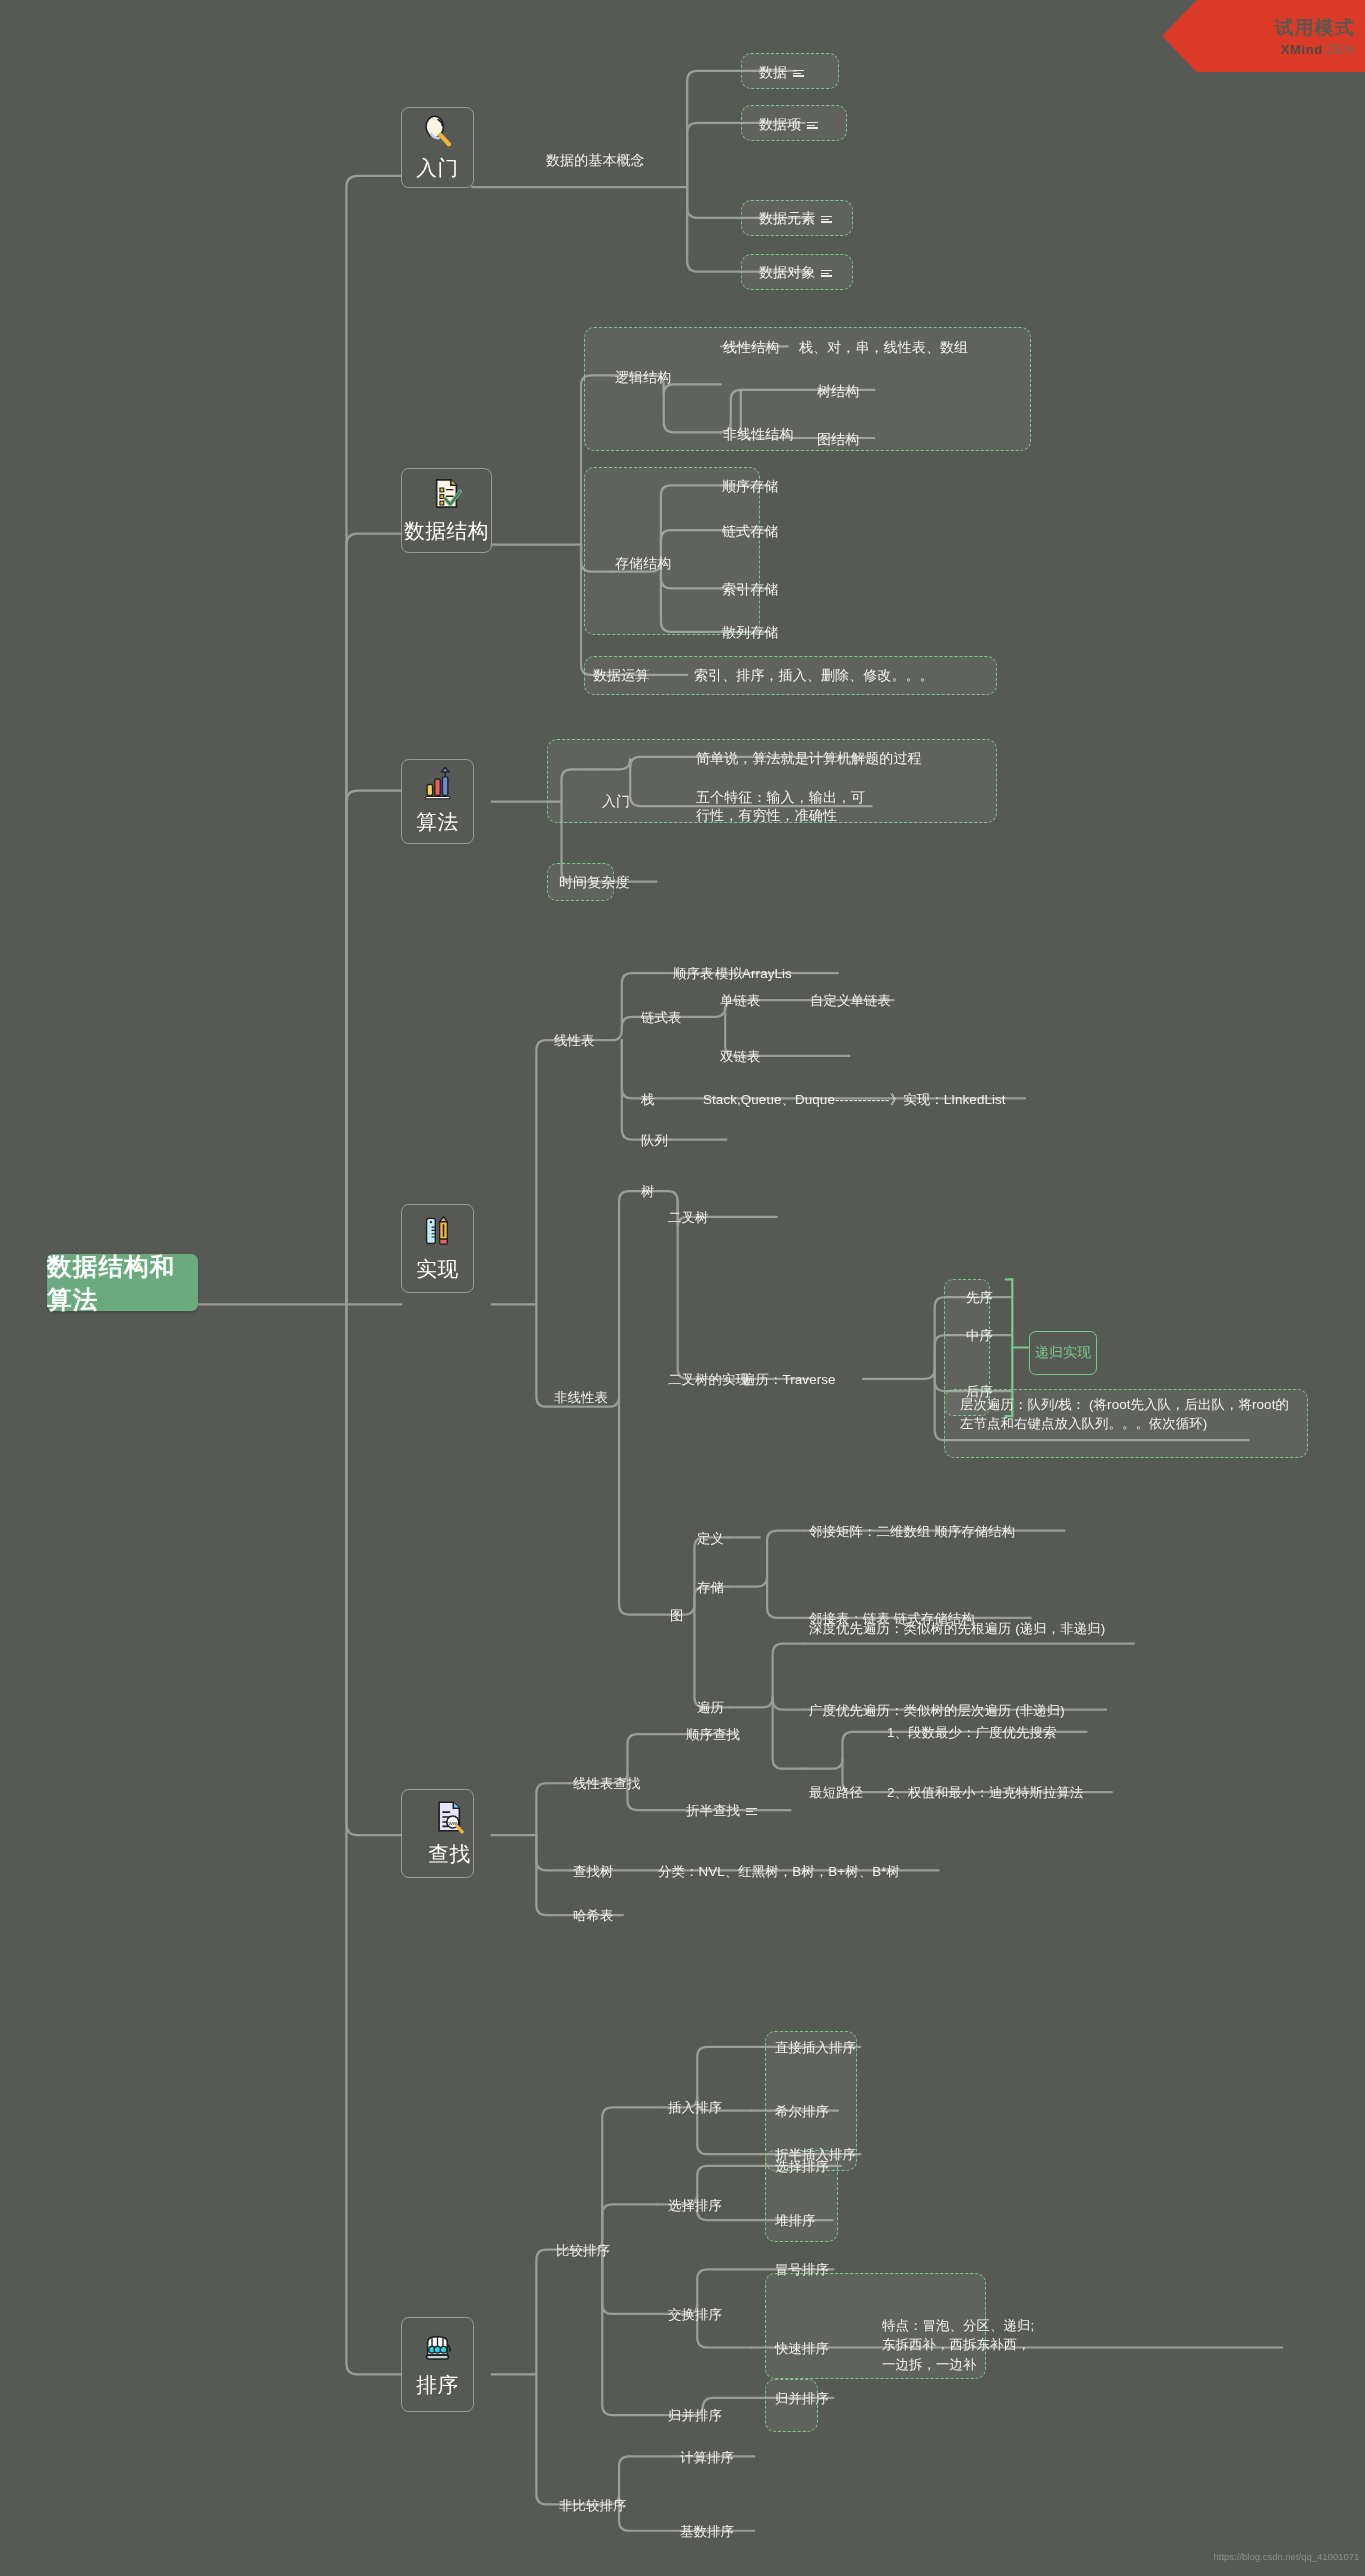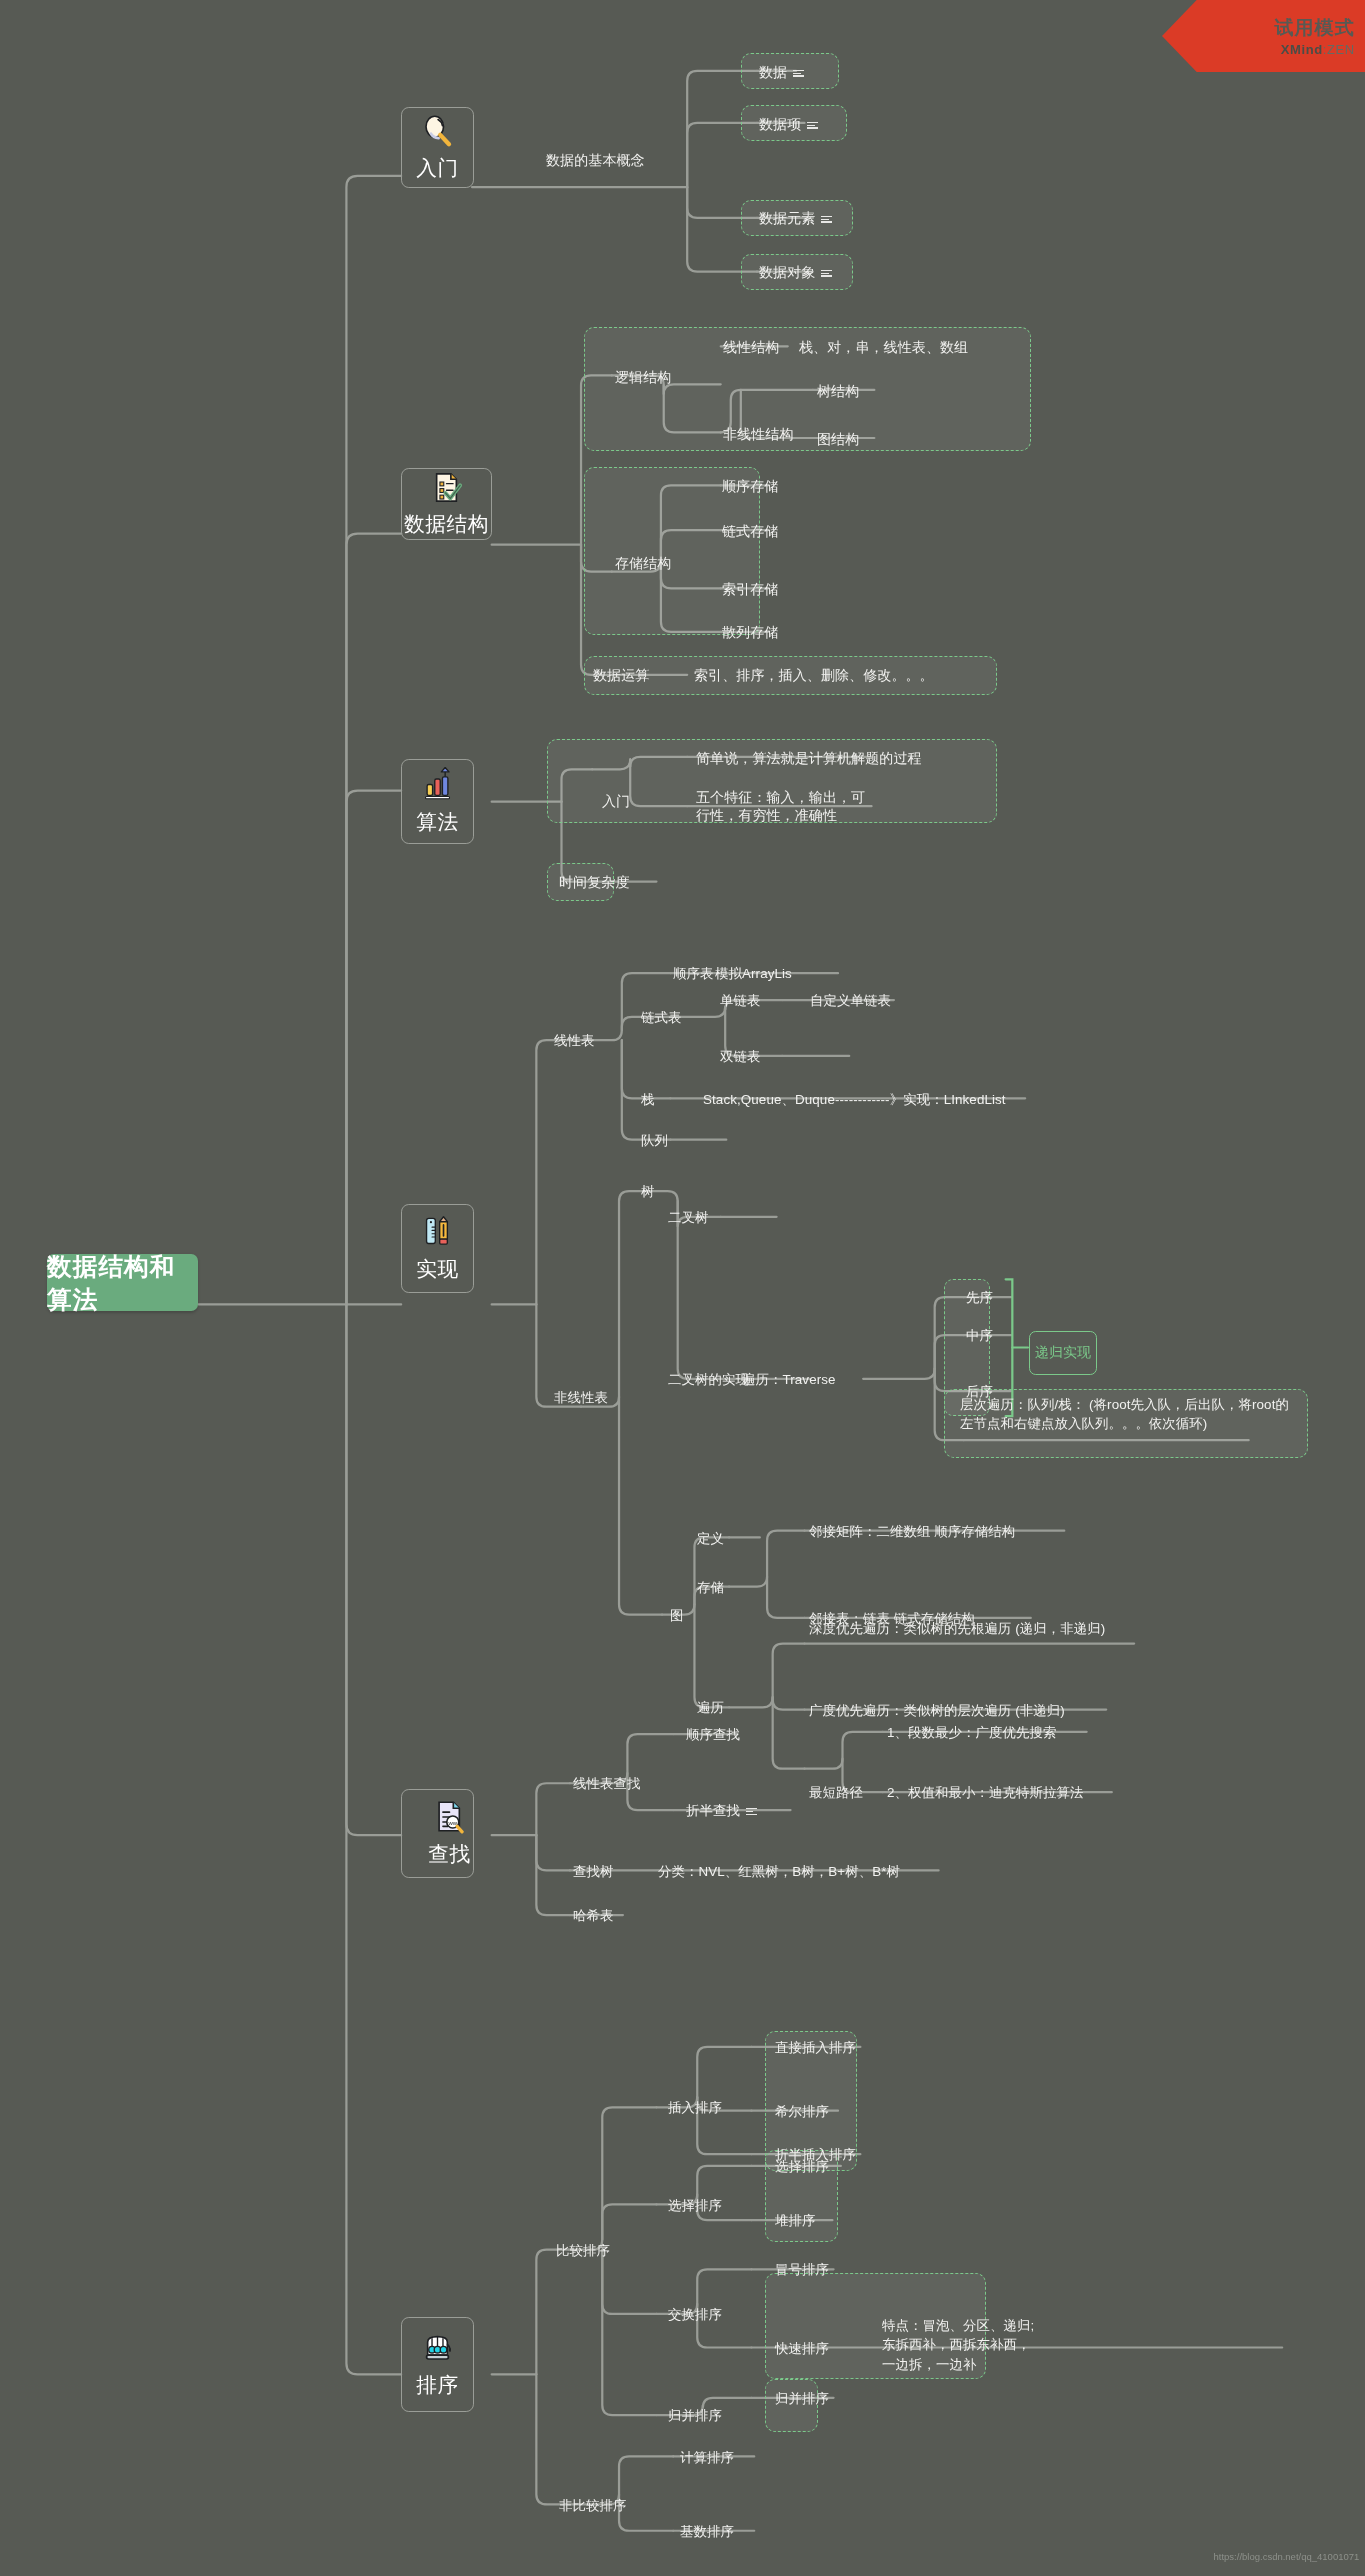--- a/index.html
+++ b/index.html
@@ -295,21 +295,21 @@
     <svg class="mc-icon" viewBox="0 0 64 64">
       <ellipse cx="27" cy="25" rx="16" ry="19" fill="#fdf5e3" stroke="#1e2023" stroke-width="3"></ellipse>
       <path d="M33 12 q7 4 8 11" stroke="#1e2023" stroke-width="3" fill="none" stroke-linecap="round"></path>
       <path d="M20 38 q4 7 14 8" stroke="#c9cde6" stroke-width="5" fill="none" stroke-linecap="round"></path>
       <path d="M37 40 L53 57" stroke="#f2b53c" stroke-width="8" stroke-linecap="round"></path>
       <path d="M37 40 L53 57" stroke="#1e2023" stroke-width="2.2" fill="none" stroke-linecap="round" opacity="0"></path>
     </svg>
     <div class="mc-title">入门</div>
   </div>
 
-  <div class="maincard" style="left:401px;top:468px;width:91px;height:72px;">
+  <div class="maincard" style="left:401px;top:468px;width:91px;height:85px;">
     <svg class="mc-icon" viewBox="0 0 64 64">
       <path d="M14 7 h26 l10 10 v40 H14 Z" fill="#fdf5e3" stroke="#1e2023" stroke-width="3"></path>
       <path d="M40 7 v10 h10" fill="#f2b53c" stroke="#1e2023" stroke-width="3"></path>
       <rect x="20" y="22" width="7" height="7" fill="#f2b53c" stroke="#1e2023" stroke-width="2"></rect>
       <rect x="20" y="34" width="7" height="7" fill="#f2b53c" stroke="#1e2023" stroke-width="2"></rect>
       <rect x="20" y="46" width="7" height="7" fill="#f2b53c" stroke="#1e2023" stroke-width="2"></rect>
       <path d="M32 25 h12 M32 37 h12" stroke="#1e2023" stroke-width="2.5" stroke-linecap="round"></path>
       <path d="M30 42 l9 10 L57 28" fill="none" stroke="#6aab7e" stroke-width="7" stroke-linecap="round" stroke-linejoin="round"></path>
       <path d="M30 42 l9 10 L57 28" fill="none" stroke="#1e2023" stroke-width="2" stroke-linecap="round" stroke-linejoin="round" opacity=".55"></path>
     </svg>

